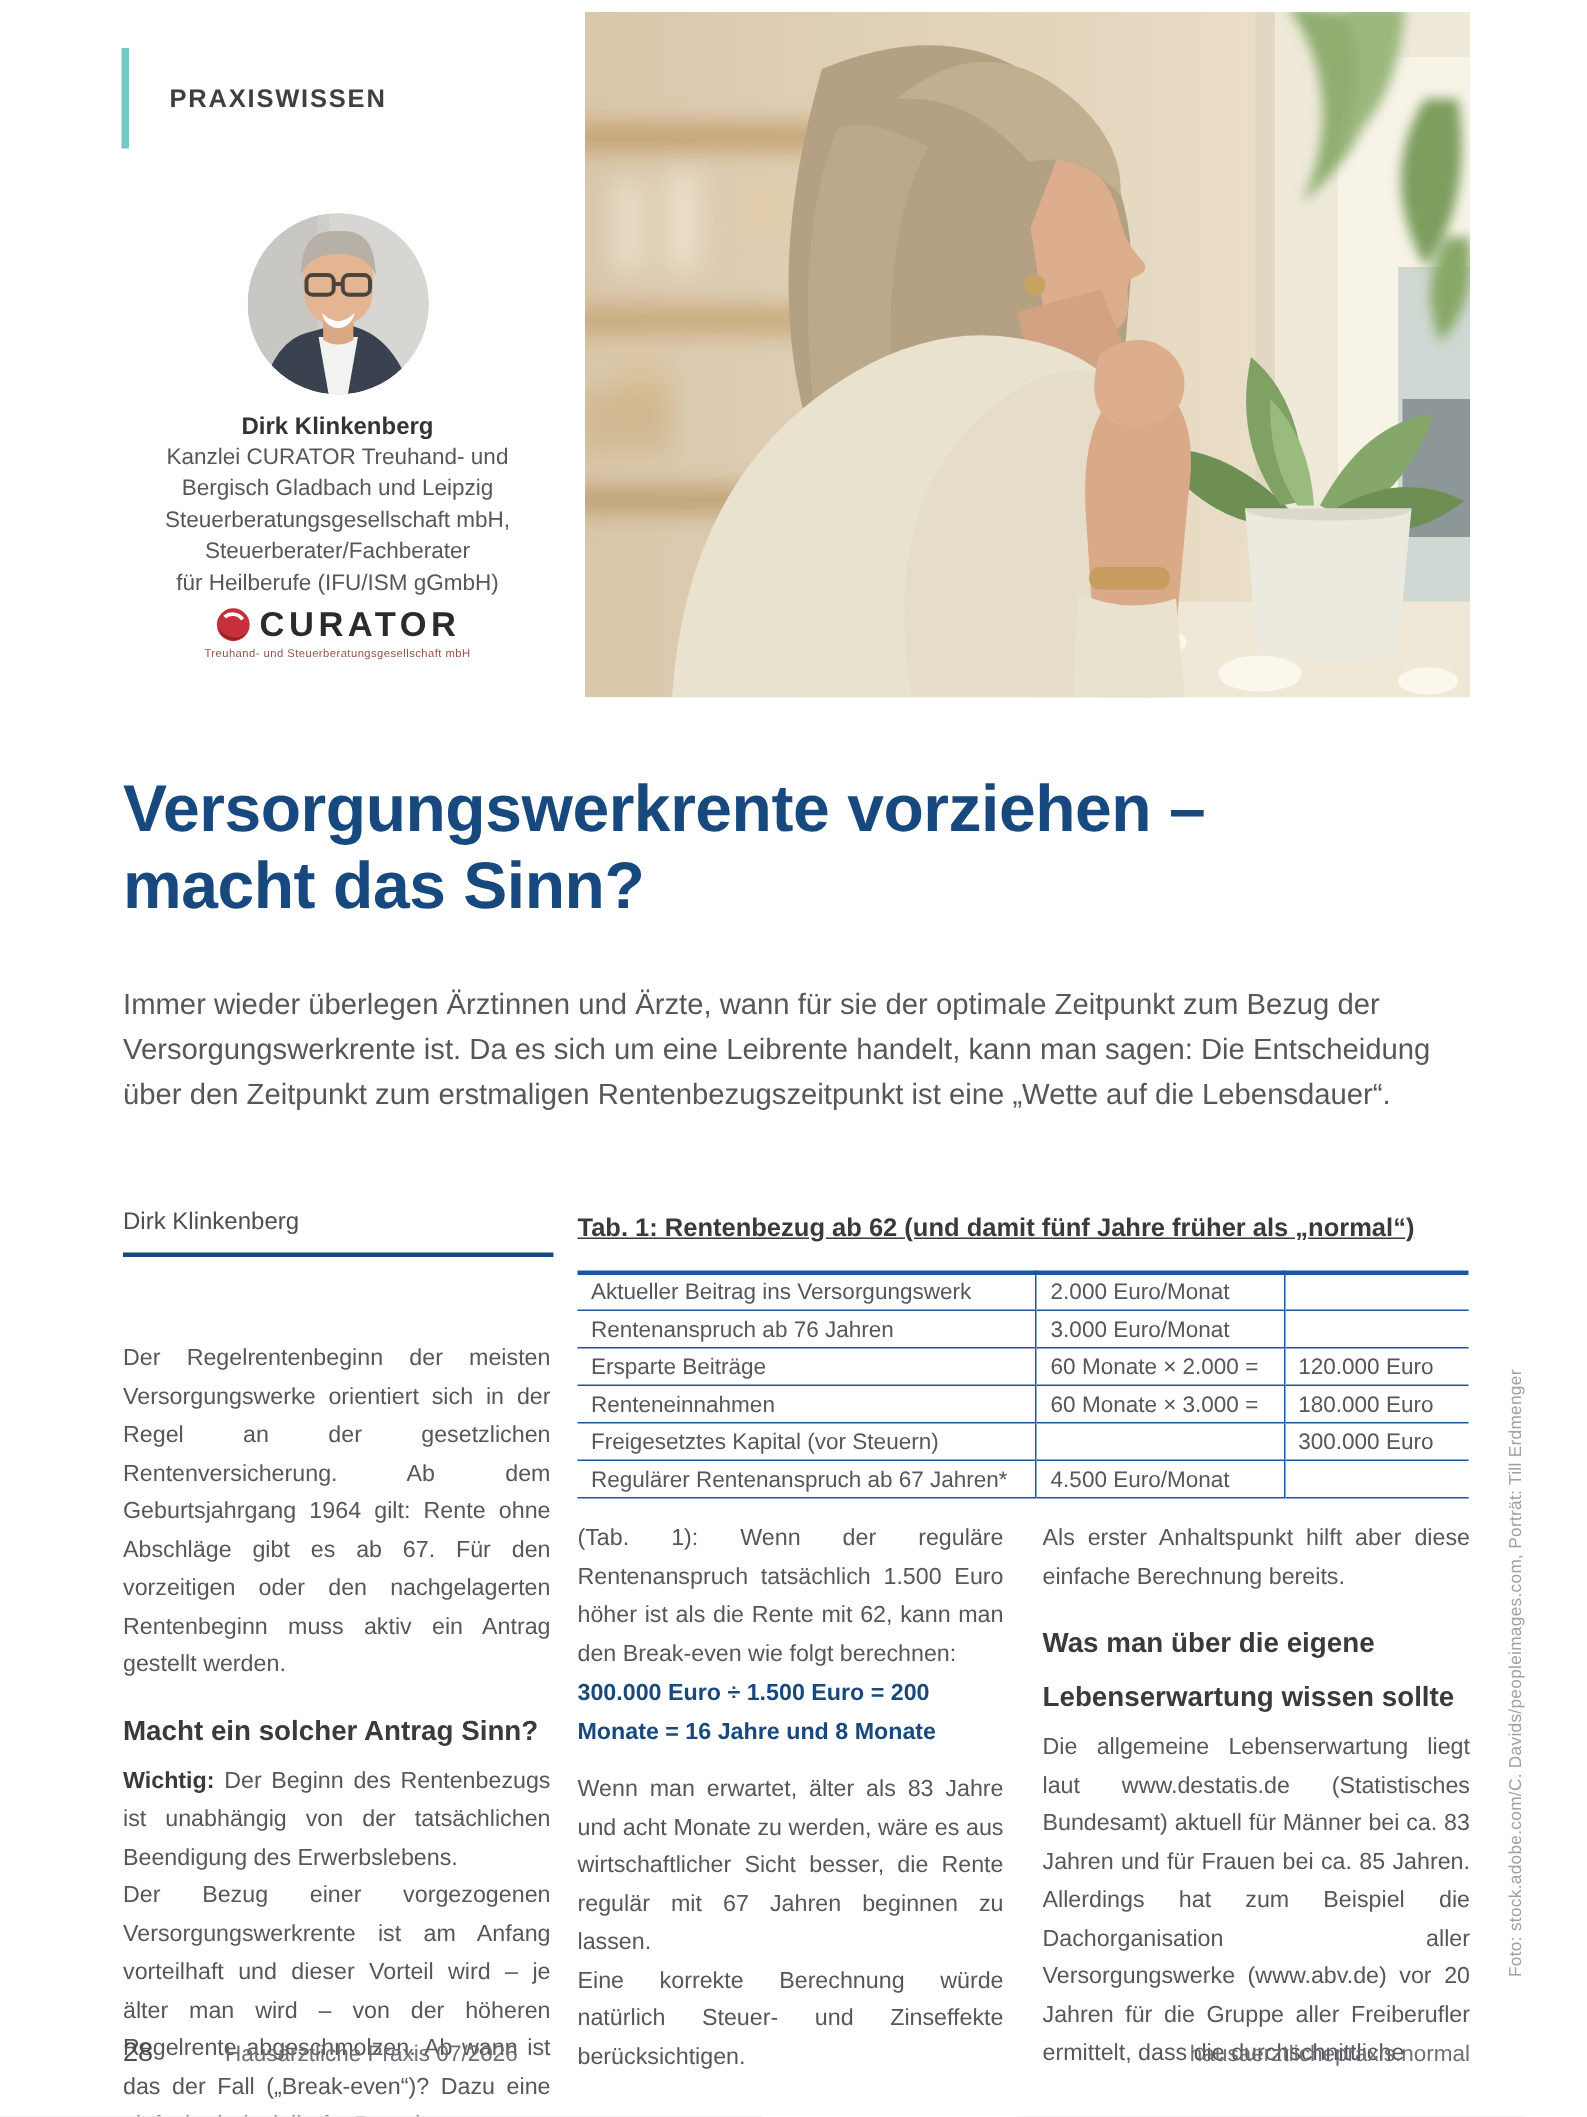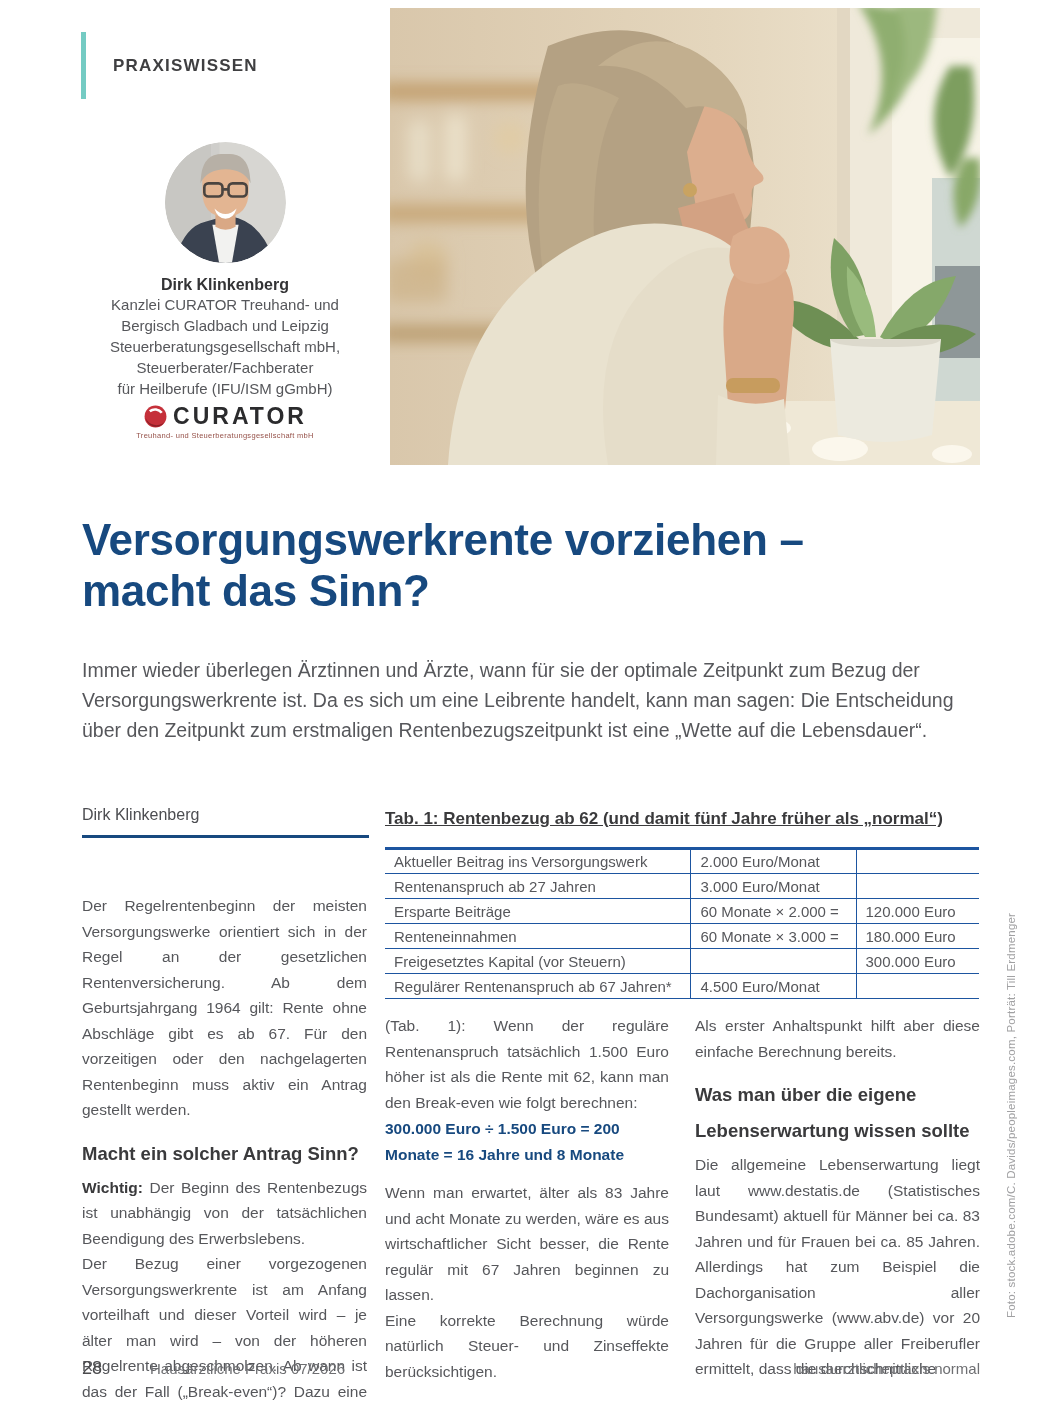--- a/index.html
+++ b/index.html
@@ -203,21 +203,21 @@
           <col class="cw2">
           <col class="cw3">
         </colgroup>
       <tbody>
         <tr>
           <td>Aktueller Beitrag ins Versorgungswerk</td>
           <td>2.000 Euro/Monat</td>
           <td></td>
         </tr>
         <tr>
-          <td>Rentenanspruch ab 27 Jahren</td>
+          <td>Rentenanspruch ab 76 Jahren</td>
           <td>3.000 Euro/Monat</td>
           <td></td>
         </tr>
         <tr>
           <td>Ersparte Beiträge</td>
           <td>60 Monate × 2.000 =</td>
           <td>120.000 Euro</td>
         </tr>
         <tr>
           <td>Renteneinnahmen</td>

